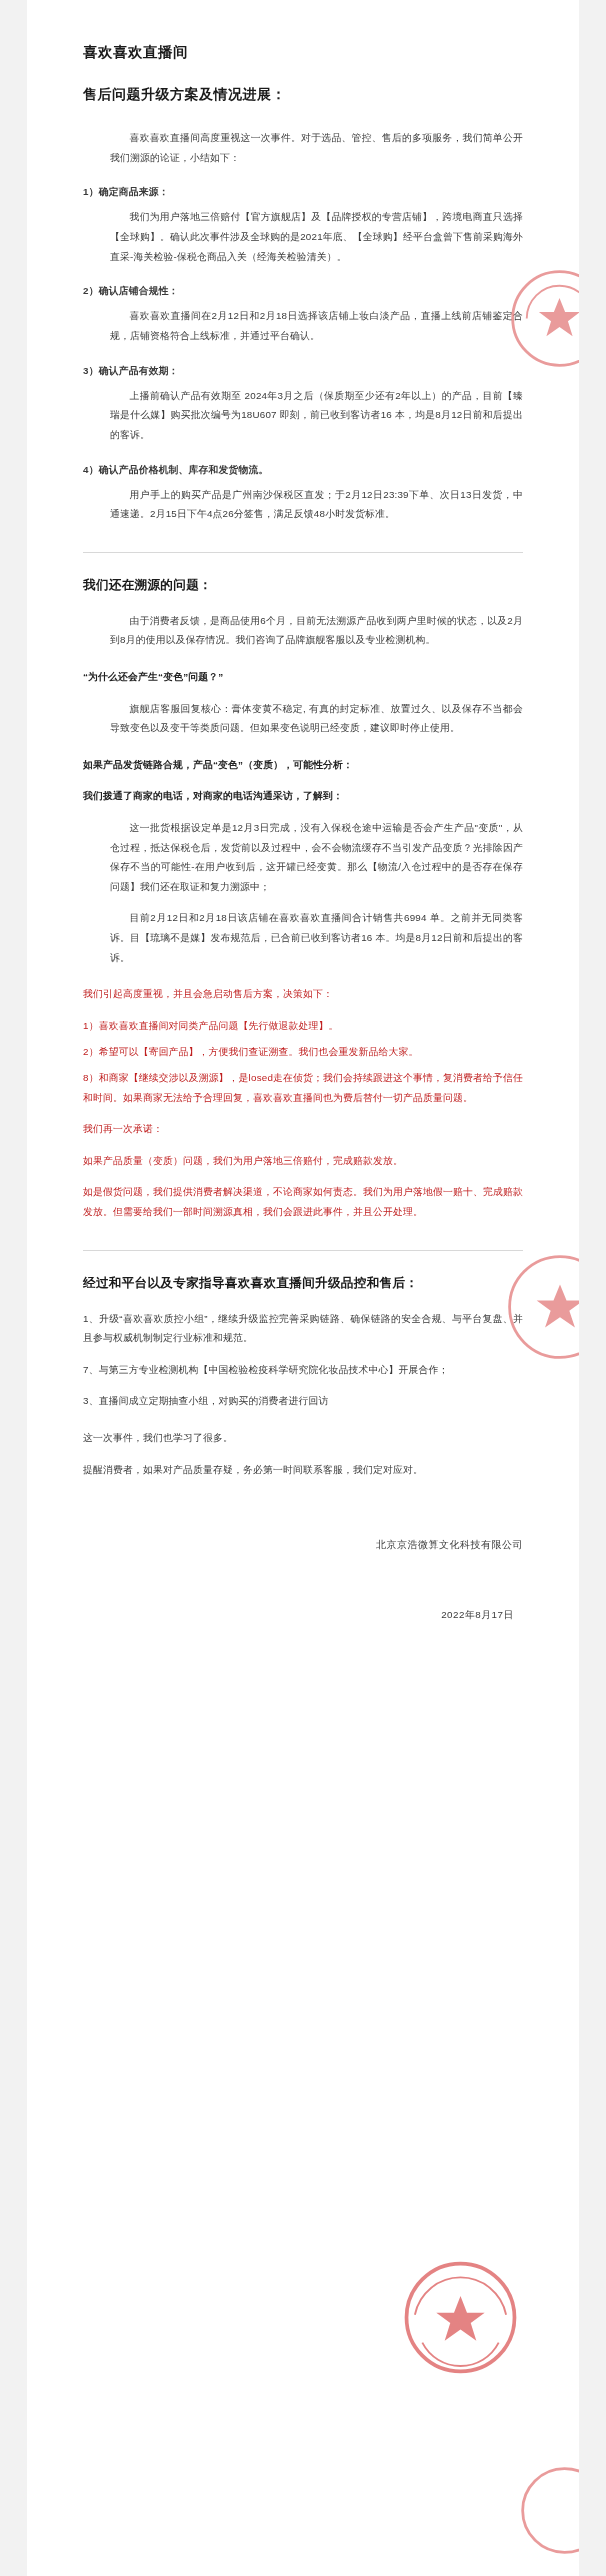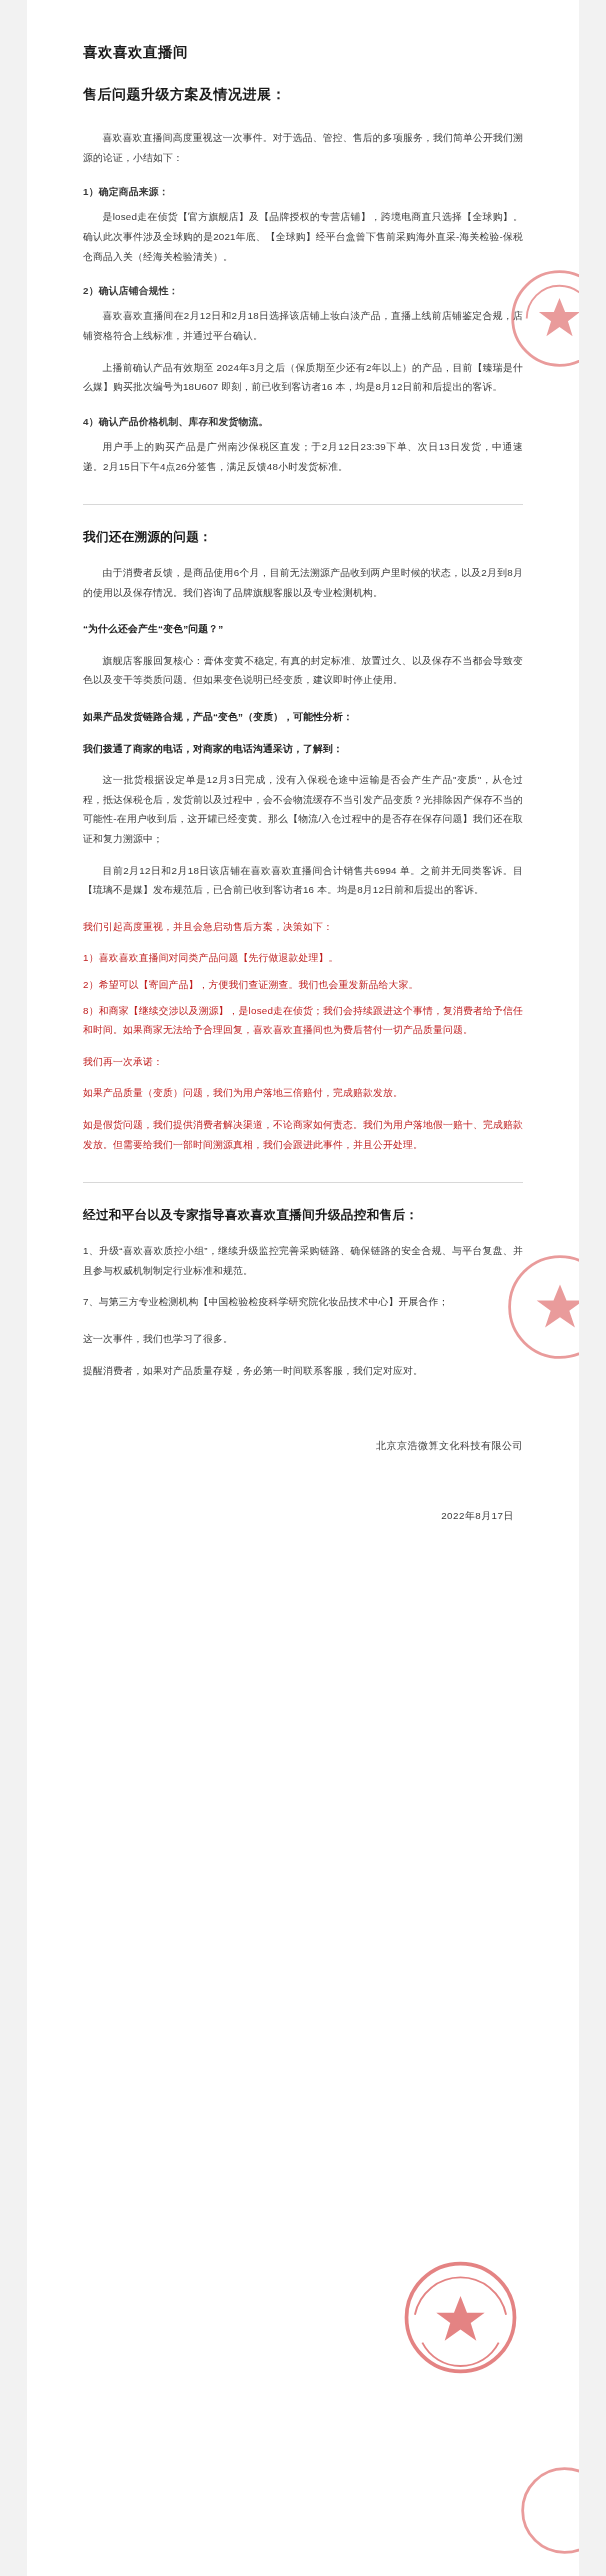--- a/index.html
+++ b/index.html
@@ -61,20 +61,21 @@
   p {
     font-size: 9.8px;
     line-height: 2.0;
     color: #3a3a3a;
     margin: 0 0 12px 0;
     text-align: justify;
     letter-spacing: 0.2px;
   }
   p.indent {
     text-indent: 2em;
+    margin-left: 27px;
   }
   p.num {
     margin-top: 15px;
     margin-bottom: 5.6px;
     font-weight: bold;
   }
   p.b {
     font-weight: bold;
     color: #222;
   }
@@ -154,25 +155,26 @@
 
   <div class="sheet">
 
     <h1 class="title">喜欢喜欢直播间</h1>
     <h2 class="subtitle">售后问题升级方案及情况进展：</h2>
 
     <div class="block">
       <p class="indent" style="margin-top:24px;">喜欢喜欢直播间高度重视这一次事件。对于选品、管控、售后的多项服务，我们简单公开我们溯源的论证，小结如下：</p>
 
       <p class="num">1）确定商品来源：</p>
-      <p class="indent">是losed走在侦货【官方旗舰店】及【品牌授权的专营店铺】，跨境电商直只选择【全球购】。确认此次事件涉及全球购的是2021年底、【全球购】经平台盒曾下售前采购海外直采-海关检验-保税仓商品入关（经海关检验清关）。</p>
+      <p class="indent">我们为用户落地三倍赔付【官方旗舰店】及【品牌授权的专营店铺】，跨境电商直只选择【全球购】。确认此次事件涉及全球购的是2021年底、【全球购】经平台盒曾下售前采购海外直采-海关检验-保税仓商品入关（经海关检验清关）。</p>
 
       <p class="num">2）确认店铺合规性：</p>
       <p class="indent">喜欢喜欢直播间在2月12日和2月18日选择该店铺上妆白淡产品，直播上线前店铺鉴定合规，店铺资格符合上线标准，并通过平台确认。</p>
 
+      <p class="num">3）确认产品有效期：</p>
       <p class="indent">上播前确认产品有效期至 2024年3月之后（保质期至少还有2年以上）的产品，目前【臻瑞是什么媒】购买批次编号为18U607 即刻，前已收到客访者16 本，均是8月12日前和后提出的客诉。</p>
 
       <p class="num">4）确认产品价格机制、库存和发货物流。</p>
       <p class="indent">用户手上的购买产品是广州南沙保税区直发；于2月12日23:39下单、次日13日发货，中通速递。2月15日下午4点26分签售，满足反馈48小时发货标准。</p>
     </div>
 
     <hr class="hr">
 
     <div class="block">
       <h3 class="sec-title">我们还在溯源的问题：</h3>
@@ -193,20 +195,21 @@
       <p class="red">如是假货问题，我们提供消费者解决渠道，不论商家如何责态。我们为用户落地假一赔十、完成赔款发放。但需要给我们一部时间溯源真相，我们会跟进此事件，并且公开处理。</p>
     </div>
 
     <hr class="hr">
 
     <div class="block">
       <h3 class="sec-title">经过和平台以及专家指导喜欢喜欢直播间升级品控和售后：</h3>
 
       <p>1、升级“喜欢喜欢质控小组”，继续升级监控完善采购链路、确保链路的安全合规、与平台复盘、并且参与权威机制制定行业标准和规范。</p>
       <p>7、与第三方专业检测机构【中国检验检疫科学研究院化妆品技术中心】开展合作；</p>
+      <p>3、直播间成立定期抽查小组，对购买的消费者进行回访</p>
       <p class="gap-top">这一次事件，我们也学习了很多。</p>
       <p>提醒消费者，如果对产品质量存疑，务必第一时间联系客服，我们定对应对。</p>
 
       <p class="footer-sign">北京京浩微算文化科技有限公司</p>
       <p class="footer-date">2022年8月17日</p>
     </div>
 
     <div class="blank-bottom"></div>
   </div>
 </div>

